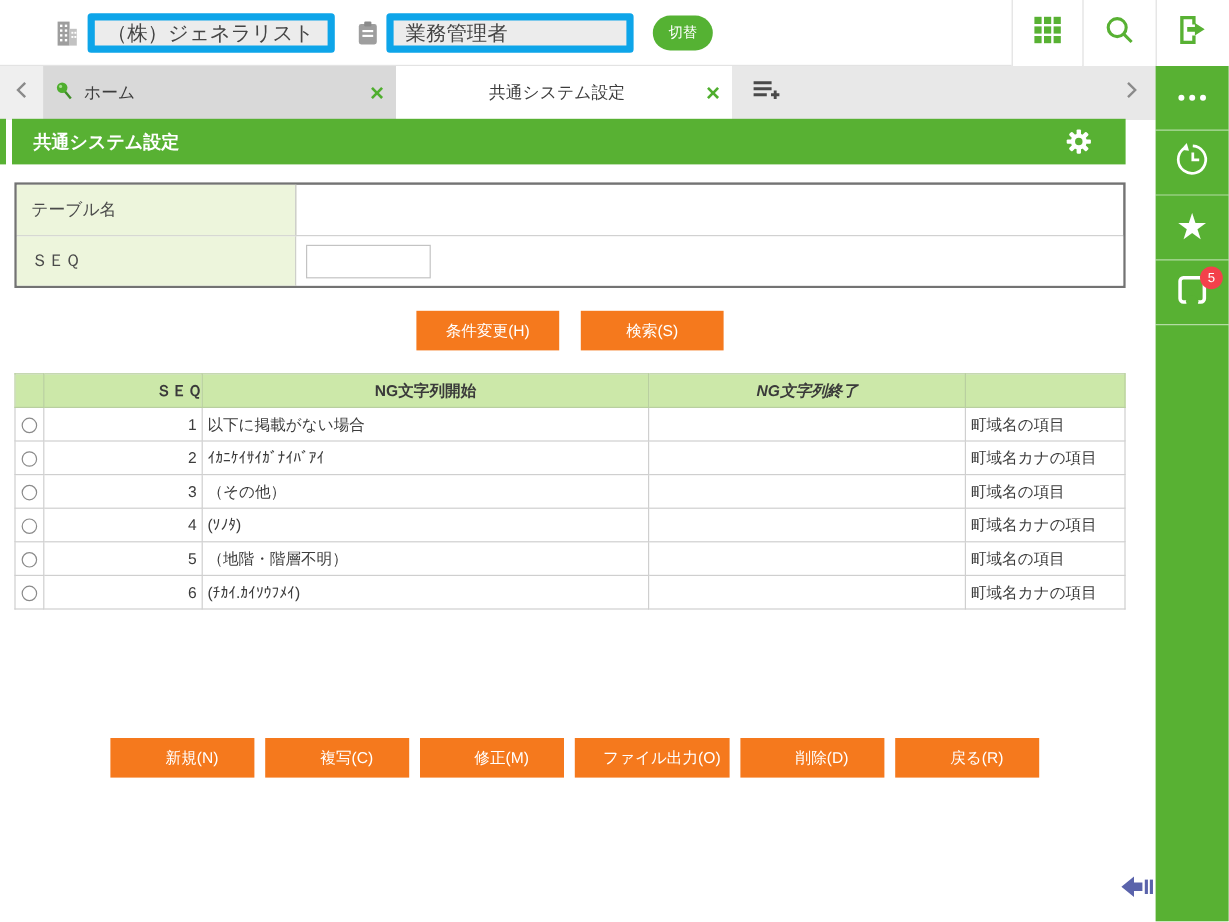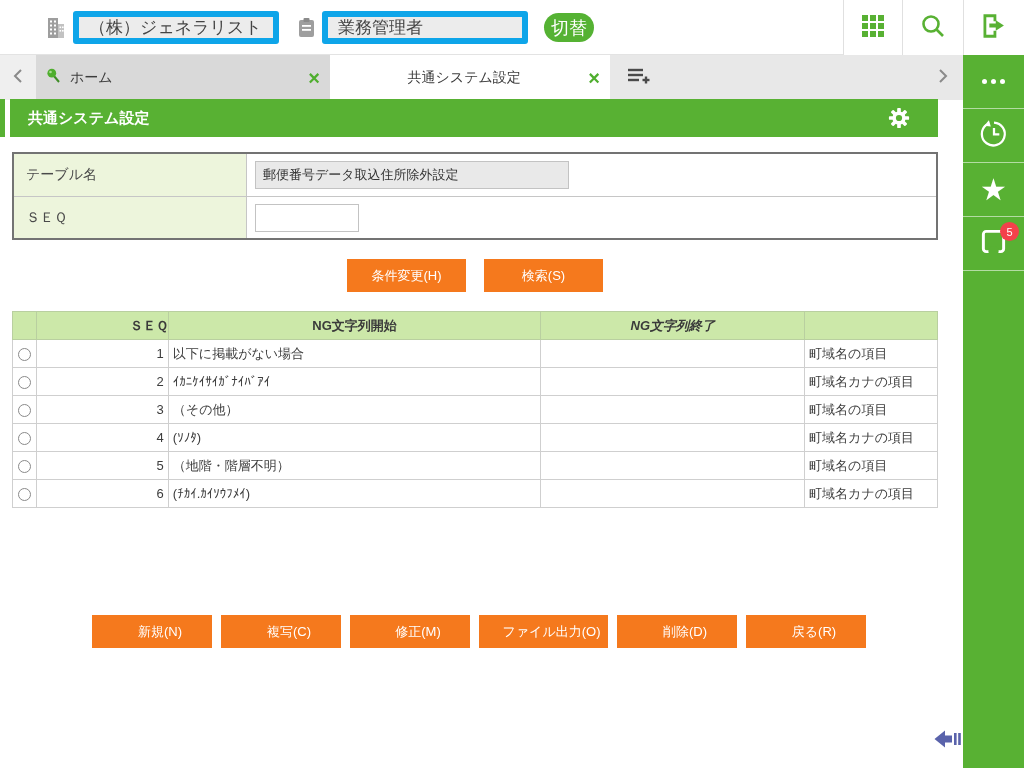--- a/index.html
+++ b/index.html
@@ -11,21 +11,21 @@
   }
   
   .topbar { position:absolute; top:0; left:0; width:1024px; height:55px;
             background:#fff; border-bottom:1px solid #e3e3e3; }
   .topbar-left { position:absolute; left:0; top:0; height:55px; display:flex; align-items:center; }
   .tb-icon { display:flex; align-items:center; justify-content:center; }
   .tb-input { height:33px; background:#ececec; border:6px solid #0ea5e9; border-radius:3px;
               width:206px; font-size:17px; color:#444; padding:0 10px;
               font-family:"Liberation Sans","DejaVu Sans",sans-serif; }
   .switch-btn { margin-left:16px; width:50px; height:29px; border:none; border-radius:15px;
-                background:#55b233; color:#fff; font-size:18px; cursor:pointer;
+                background:#55b233; color:#fff; font-size:12px; cursor:pointer;
                 font-family:"Liberation Sans","DejaVu Sans",sans-serif; }
   .topbar-right { position:absolute; right:0; top:0; height:55px; display:flex; }
   .tb-btn { width:61px; height:55px; border-left:1px solid #e0e0e0; display:flex;
             align-items:center; justify-content:center; background:#fff; cursor:pointer; }
   .tb-btn:first-child { width:59px; }
   
   .tabbar { position:absolute; top:55px; left:0; width:963px; height:45px;
             background:#e8e8e8; display:flex; align-items:stretch; }
   .tab-nav { width:36px; display:flex; align-items:center; justify-content:center;
              background:#efefef; cursor:pointer; }
@@ -251,23 +251,20 @@
         <circle cx="12" cy="12" r="7.2"></circle>
       </g>
       <circle cx="12" cy="12" r="3.4" fill="#58b133"></circle>
     </svg>
   </span>
 </div>
 
 <div class="form-table">
   <div class="form-row">
     <div class="form-label">テーブル名</div>
-    <div class="form-value">
-      <input class="inp ro" type="text" readonly="" value="郵便番号データ取込住所除外設定" style="">
-    </div>
   </div>
   <div class="form-row">
     <div class="form-label">ＳＥＱ</div>
     <div class="form-value">
       <input class="inp seq" type="text" value="" style="">
     </div>
   </div>
 </div>
 
 <div class="search-row">

